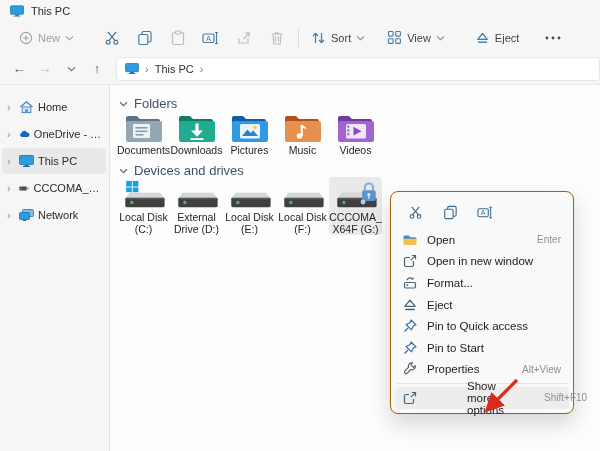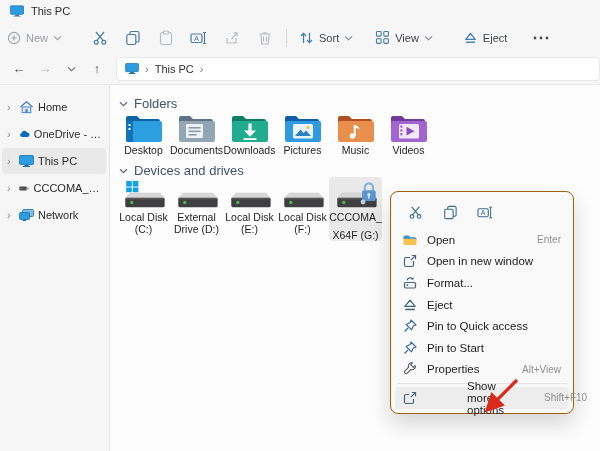--- a/index.html
+++ b/index.html
@@ -5,21 +5,21 @@
   * { margin:0; padding:0; box-sizing:border-box; }
   html,body { width:600px; height:451px; }
   body { font-family:"Liberation Sans", sans-serif; background:#f7f7f7; color:#1f1f1f; overflow:hidden; }
   .screen { position:relative; width:600px; height:451px; background:#f6f6f6; }
 
   
   .titlebar { position:absolute; left:0; top:0; width:600px; height:22px; display:flex; align-items:center; padding-left:10px; }
   .tab { display:flex; align-items:center; gap:7px; font-size:11px; color:#2b2b2b; }
 
   
-  .toolbar { position:absolute; left:0; top:22px; width:600px; height:31px; display:flex; align-items:center; }
+  .toolbar { position:absolute; left:0; top:22px; width:600px; height:31px; display:flex; align-items:center; padding-left:12px; }
   .tb-btn { display:flex; align-items:center; gap:5px; height:26px; padding:0 7px; border-radius:4px; font-size:11px; color:#5a5f63; }
   .tb-btn.disabled { color:#9aa0a5; }
   .tb-icon-btn { width:33px; height:26px; display:flex; align-items:center; justify-content:center; border-radius:4px; }
   .tb-sep { width:1px; height:18px; background:#d9d9d9; margin:0 5px; }
   .tb-label { color:#3f4448; }
 
   
   .addressrow { position:absolute; left:0; top:53px; width:600px; height:31px; display:flex; align-items:center; }
   .nav-btn { width:26px; height:24px; display:flex; align-items:center; justify-content:center; font-size:13px; color:#4c4c4c; border-radius:4px; }
   .nav-btn.disabled { color:#b3b8bc; }
@@ -242,30 +242,20 @@
     <div class="main">
 
       <div class="section-header" style="left:9px; top:11px;">
         <svg width="9" height="6" viewBox="0 0 9 6">
             <polyline points="1,1.3 4.5,4.7 8,1.3" fill="none" stroke="#5a6b84" stroke-width="1.2"></polyline>
           </svg>
         <span>Folders</span>
       </div>
 
       <div class="tiles-row" style="left:7px; top:25px;">
-        <div class="tile">
-          <svg width="38" height="30" viewBox="0 0 38 30">
-              <path d="M1 5 a2 2 0 0 1 2-2 h9 l3 3 h18 a2 2 0 0 1 2 2 v3 H1 Z" fill="#0d63a5"></path>
-              <rect x="1" y="8" width="36" height="21" rx="2" fill="#2b9fe0"></rect>
-              <path d="M1 10 a2 2 0 0 1 2-2 h5 v21 h-5 a2 2 0 0 1-2-2 Z" fill="#1173b8"></path>
-              <rect x="3.5" y="11" width="2" height="2" fill="#e8f4fc"></rect>
-              <rect x="3.5" y="15" width="2" height="2" fill="#e8f4fc"></rect>
-            </svg>
-          <div class="tile-label">Desktop</div>
-        </div>
         <div class="tile">
           <svg width="38" height="30" viewBox="0 0 38 30">
               <path d="M1 5 a2 2 0 0 1 2-2 h9 l3 3 h18 a2 2 0 0 1 2 2 v3 H1 Z" fill="#5f7382"></path>
               <rect x="1" y="8" width="36" height="21" rx="2" fill="#93a6b3"></rect>
               <rect x="8" y="11" width="17" height="14" rx="1" fill="#eef2f5"></rect>
               <rect x="10.5" y="14" width="12" height="1.6" fill="#8a9dab"></rect>
               <rect x="10.5" y="17.5" width="12" height="1.6" fill="#8a9dab"></rect>
               <rect x="10.5" y="21" width="8" height="1.6" fill="#8a9dab"></rect>
             </svg>
           <div class="tile-label">Documents</div>
@@ -372,21 +362,21 @@
               <rect x="3" y="19" width="42" height="10" rx="1.5" fill="#3f3f41"></rect>
               <rect x="3.5" y="19.3" width="41" height="1.4" fill="#5a5a5c"></rect>
               <circle cx="10" cy="24" r="1.8" fill="#53b556"></circle>
               <path d="M32.5 11 v-3.2 a4.3 4.3 0 0 1 8.6 0 V11" fill="none" stroke="#8ab1d8" stroke-width="2.4"></path>
               <rect x="29.5" y="11" width="14.5" height="11.5" rx="2" fill="#5b94cd"></rect>
               <circle cx="36.7" cy="15.5" r="1.7" fill="#dce9f5"></circle>
               <rect x="36" y="16.5" width="1.5" height="3.4" fill="#dce9f5"></rect>
               <circle cx="30.5" cy="23.5" r="2.6" fill="#b9cfe4"></circle>
             </svg>
           <div class="tile-label">CCCOMA_</div>
-          <div class="tile-label" style="margin-top:6px">X64F (G:)</div>
+          <div class="tile-label" style="margin-top:0">X64F (G:)</div>
         </div>
       </div>
 
     </div>
   </div>
 
   <div class="context-menu">
     <div class="menu-quick-row">
       <div class="quick-btn">
         <svg width="15" height="15" viewBox="0 0 16 16">

